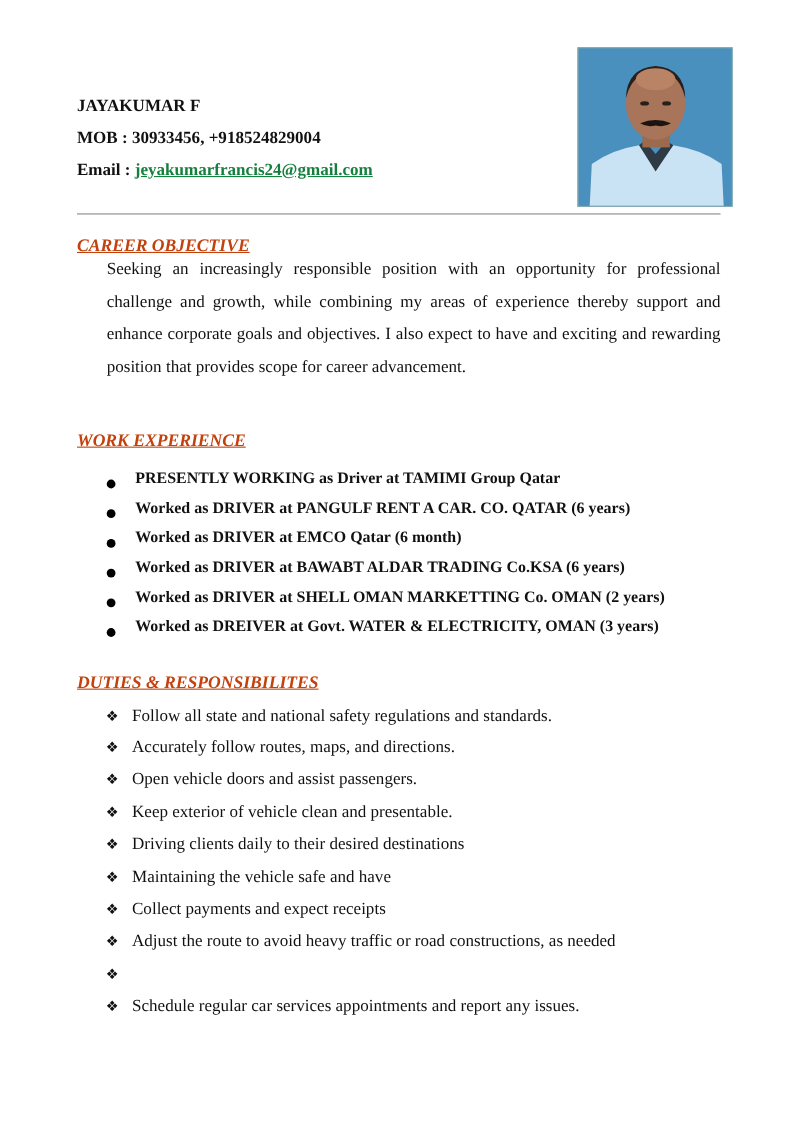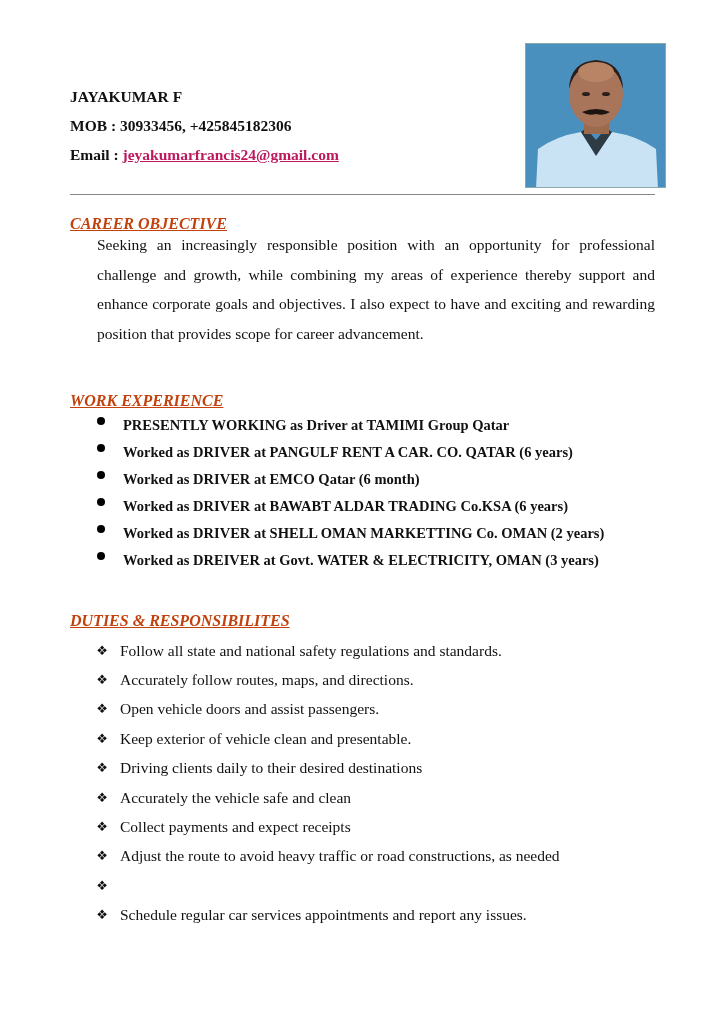--- a/index.html
+++ b/index.html
@@ -2,42 +2,42 @@
 <html><head>
 <meta charset="utf-8">
 <style>
   html, body { margin: 0; padding: 0; background: #ffffff; }
   body { width: 724px; height: 1024px; position: relative; overflow: hidden;
          font-family: "Liberation Serif", "DejaVu Serif", serif; color: #111; }
   .hdr { position: absolute; left: 70px; font-weight: bold; font-size: 15.5px; }
   #name { top: 88px; }
   #mob { top: 117px; }
   #email { top: 146px; }
-  #email a { color: #be185d; text-decoration: underline; }
+  #email a { color: #15803d; text-decoration: underline; }
   .photo { position: absolute; left: 525px; top: 43px; width: 141px; height: 145px;
            border: 1px solid #8aa; box-sizing: border-box; background: #4a90bf; overflow: hidden; }
   .rule { position: absolute; left: 70px; top: 194px; width: 585px; height: 0;
           border-top: 1.5px solid #888; }
   .sec-title { position: absolute; left: 70px; font-size: 16px; font-weight: bold; font-style: italic;
                color: #c2410c; text-decoration: underline; }
   .para { position: absolute; left: 97px; width: 558px; font-size: 15.5px; line-height: 29.5px;
           text-align: justify; text-align-last: left; }
   .wlist { position: absolute; left: 95px; margin: 0; padding: 0; list-style: none; }
-  .wlist li { height: 27px; font-size: 14.5px; font-weight: bold; display: flex; align-items: flex-start; }
+  .wlist li { height: 27px; font-size: 14.5px; font-weight: bold; display: flex; align-items: flex-end; }
   .wlist .dot { width: 8px; height: 8px; background: #000; border-radius: 50%; margin-right: 18px; margin-left: 2px; }
   .dlist { position: absolute; left: 95px; margin: 0; padding: 0; list-style: none; }
   .dlist li { height: 29.4px; font-size: 15.5px; display: flex; align-items: center; }
   .dlist .diam { width: 14px; margin-right: 11px; font-size: 13px; text-align: center; }
 </style>
 </head>
 <body>
 
 <div class="hdr" id="name">JAYAKUMAR F</div>
 <div class="hdr" id="mob">
-  <span>MOB : </span><span>30933456, +425845182306</span>
+  <span>MOB : </span><span>30933456, +918524829004</span>
 </div>
 <div class="hdr" id="email">
   <span>Email : </span><a>jeyakumarfrancis24@gmail.com</a>
 </div>
 
 <div class="photo">
   <svg width="141" height="145" viewBox="0 0 141 145">
     <rect width="141" height="145" fill="#4a90bf"></rect>
     <path d="M10 145 L12 105 Q30 92 55 88 L70 110 L86 88 Q112 92 130 105 L132 145 Z" fill="#c9e3f5"></path>
     <path d="M55 88 L70 112 L86 88 L80 84 L70 96 L60 84 Z" fill="#2e3a44"></path>
@@ -101,21 +101,21 @@
   <li>
       <span class="diam">❖</span>
       <span>Keep exterior of vehicle clean and presentable.</span>
     </li>
   <li>
       <span class="diam">❖</span>
       <span>Driving clients daily to their desired destinations</span>
     </li>
   <li>
       <span class="diam">❖</span>
-      <span>Accurately the vehicle safe and clean</span>
+      <span>Maintaining the vehicle safe and have</span>
     </li>
   <li>
       <span class="diam">❖</span>
       <span>Collect payments and expect receipts</span>
     </li>
   <li>
       <span class="diam">❖</span>
       <span>Adjust the route to avoid heavy traffic or road constructions, as needed</span>
     </li>
   <li>

